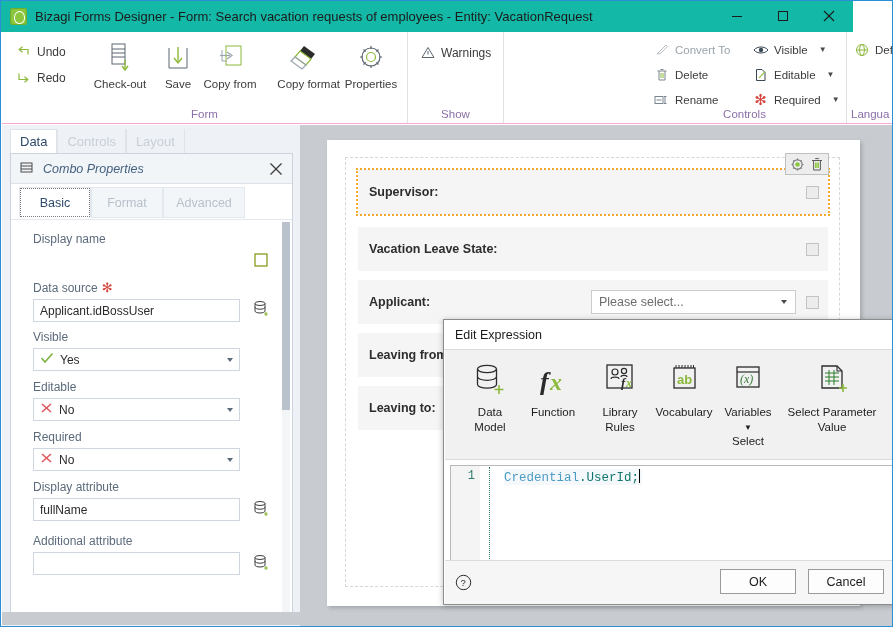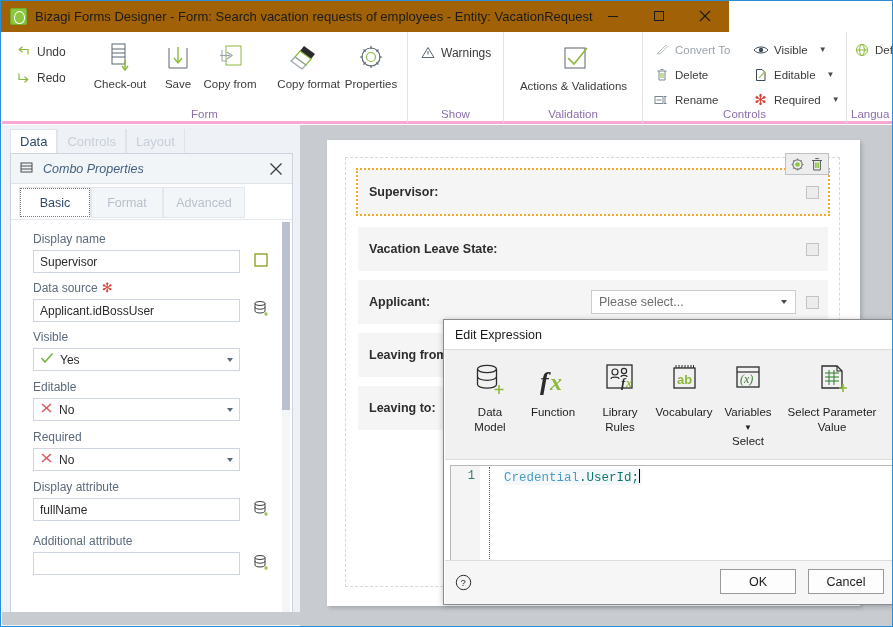--- a/index.html
+++ b/index.html
@@ -17,22 +17,22 @@
   
   #app-window {
     position:absolute; left:0; top:0; width:893px; height:627px;
     border: 1px solid #2c8fd6;
     background:#ffffff;
     overflow:hidden;
   }
 
   
   #titlebar {
-    position:absolute; left:0; top:0; width:728px; height:31px;
-    background:#a16207;
+    position:absolute; left:0; top:0; width:852px; height:31px;
+    background:#14b8a6;
     display:flex; align-items:center;
   }
   #app-logo {
     width:17px; height:17px; margin-left:9px; margin-right:8px;
     border-radius:3px;
     background:#8cc63f;
     position:relative; flex:none;
     box-shadow: inset 0 0 0 1px #6fae2b;
   }
   #app-logo::after{
@@ -47,21 +47,21 @@
     width:46px; height:30px; display:flex; align-items:center; justify-content:center;
     color:#1b1b1b;
   }
   .wbtn svg { display:block; }
   #win-controls{ position:absolute; right:1px; top:0; display:flex; }
 
   
   #ribbon {
     position:absolute; left:1px; top:31px; width:890px; height:92px;
     background:#ffffff;
-    border-bottom:3px solid #f9a8d4;
+    border-bottom:1px solid #f9a8d4;
   }
   .rgroup {
     position:absolute; top:0; height:91px;
     border-right:1px solid #e2e2e2;
   }
   .rgroup-title {
     position:absolute; bottom:3px; left:0; width:100%;
     text-align:center; font-size:11.5px; color:#8b6fa8;
   }
   .rbig {
@@ -368,32 +368,20 @@
           <svg width="14" height="13" viewBox="0 0 14 13">
               <path d="M7 1.5 L13 11.5 L1 11.5 Z" fill="none" stroke="#5b6670" stroke-width="1"></path>
               <line x1="7" y1="5" x2="7" y2="8.5" stroke="#5b6670" stroke-width="1"></line>
             </svg>
         </span>
         <span>Warnings</span>
       </div>
       <div class="rgroup-title">Show</div>
     </div>
 
-    <div class="rgroup" style="left:502px; width:139px;">
-      <div class="rbig" style="left:2px; width:135px; top:8px;">
-        <div class="ic">
-          <svg width="34" height="34" viewBox="0 0 34 34">
-            <rect x="8" y="5" width="20" height="20" fill="none" stroke="#5b6670" stroke-width="1"></rect>
-            <path d="M11 15 L17 21 L30 5" fill="none" stroke="#8cb93b" stroke-width="1.6"></path>
-          </svg>
-        </div>
-        <div class="lbl">Actions &amp; Validations</div>
-      </div>
-      <div class="rgroup-title">Validation</div>
-    </div>
 
     <div class="rgroup" style="left:641px; width:204px;">
       <div class="rsmall" style="left:10px; top:9px;">
         <span class="ic">
           <svg width="15" height="14" viewBox="0 0 15 14">
               <path d="M3 11 L5 9 L12 2 L13.5 3.5 L6.5 10.5 Z" fill="none" stroke="#b7bfc7" stroke-width="1"></path>
             </svg>
         </span>
         <span class="cap" style="color:#9aa4ad;">Convert To</span>
       </div>
@@ -504,21 +492,20 @@
           </div>
         <div class="stab" style="left:152px; width:82px;">
             <span>Advanced</span>
           </div>
       </div>
 
       <div id="props-body">
 
         <div class="fgroup" style="top:12px;">
           <div class="flabel">Display name</div>
-          <input class="finput" value="Supervisor" style="">
           <span class="side-btn">
             <svg width="16" height="16" viewBox="0 0 16 16">
                 <rect x="2" y="2" width="12" height="12" fill="none" stroke="#8a9a1f" stroke-width="1.3"></rect>
               </svg>
           </span>
         </div>
 
         <div class="fgroup" style="top:60px;">
           <div class="flabel">
             <span>Data source</span><span class="req-star">✻</span>

